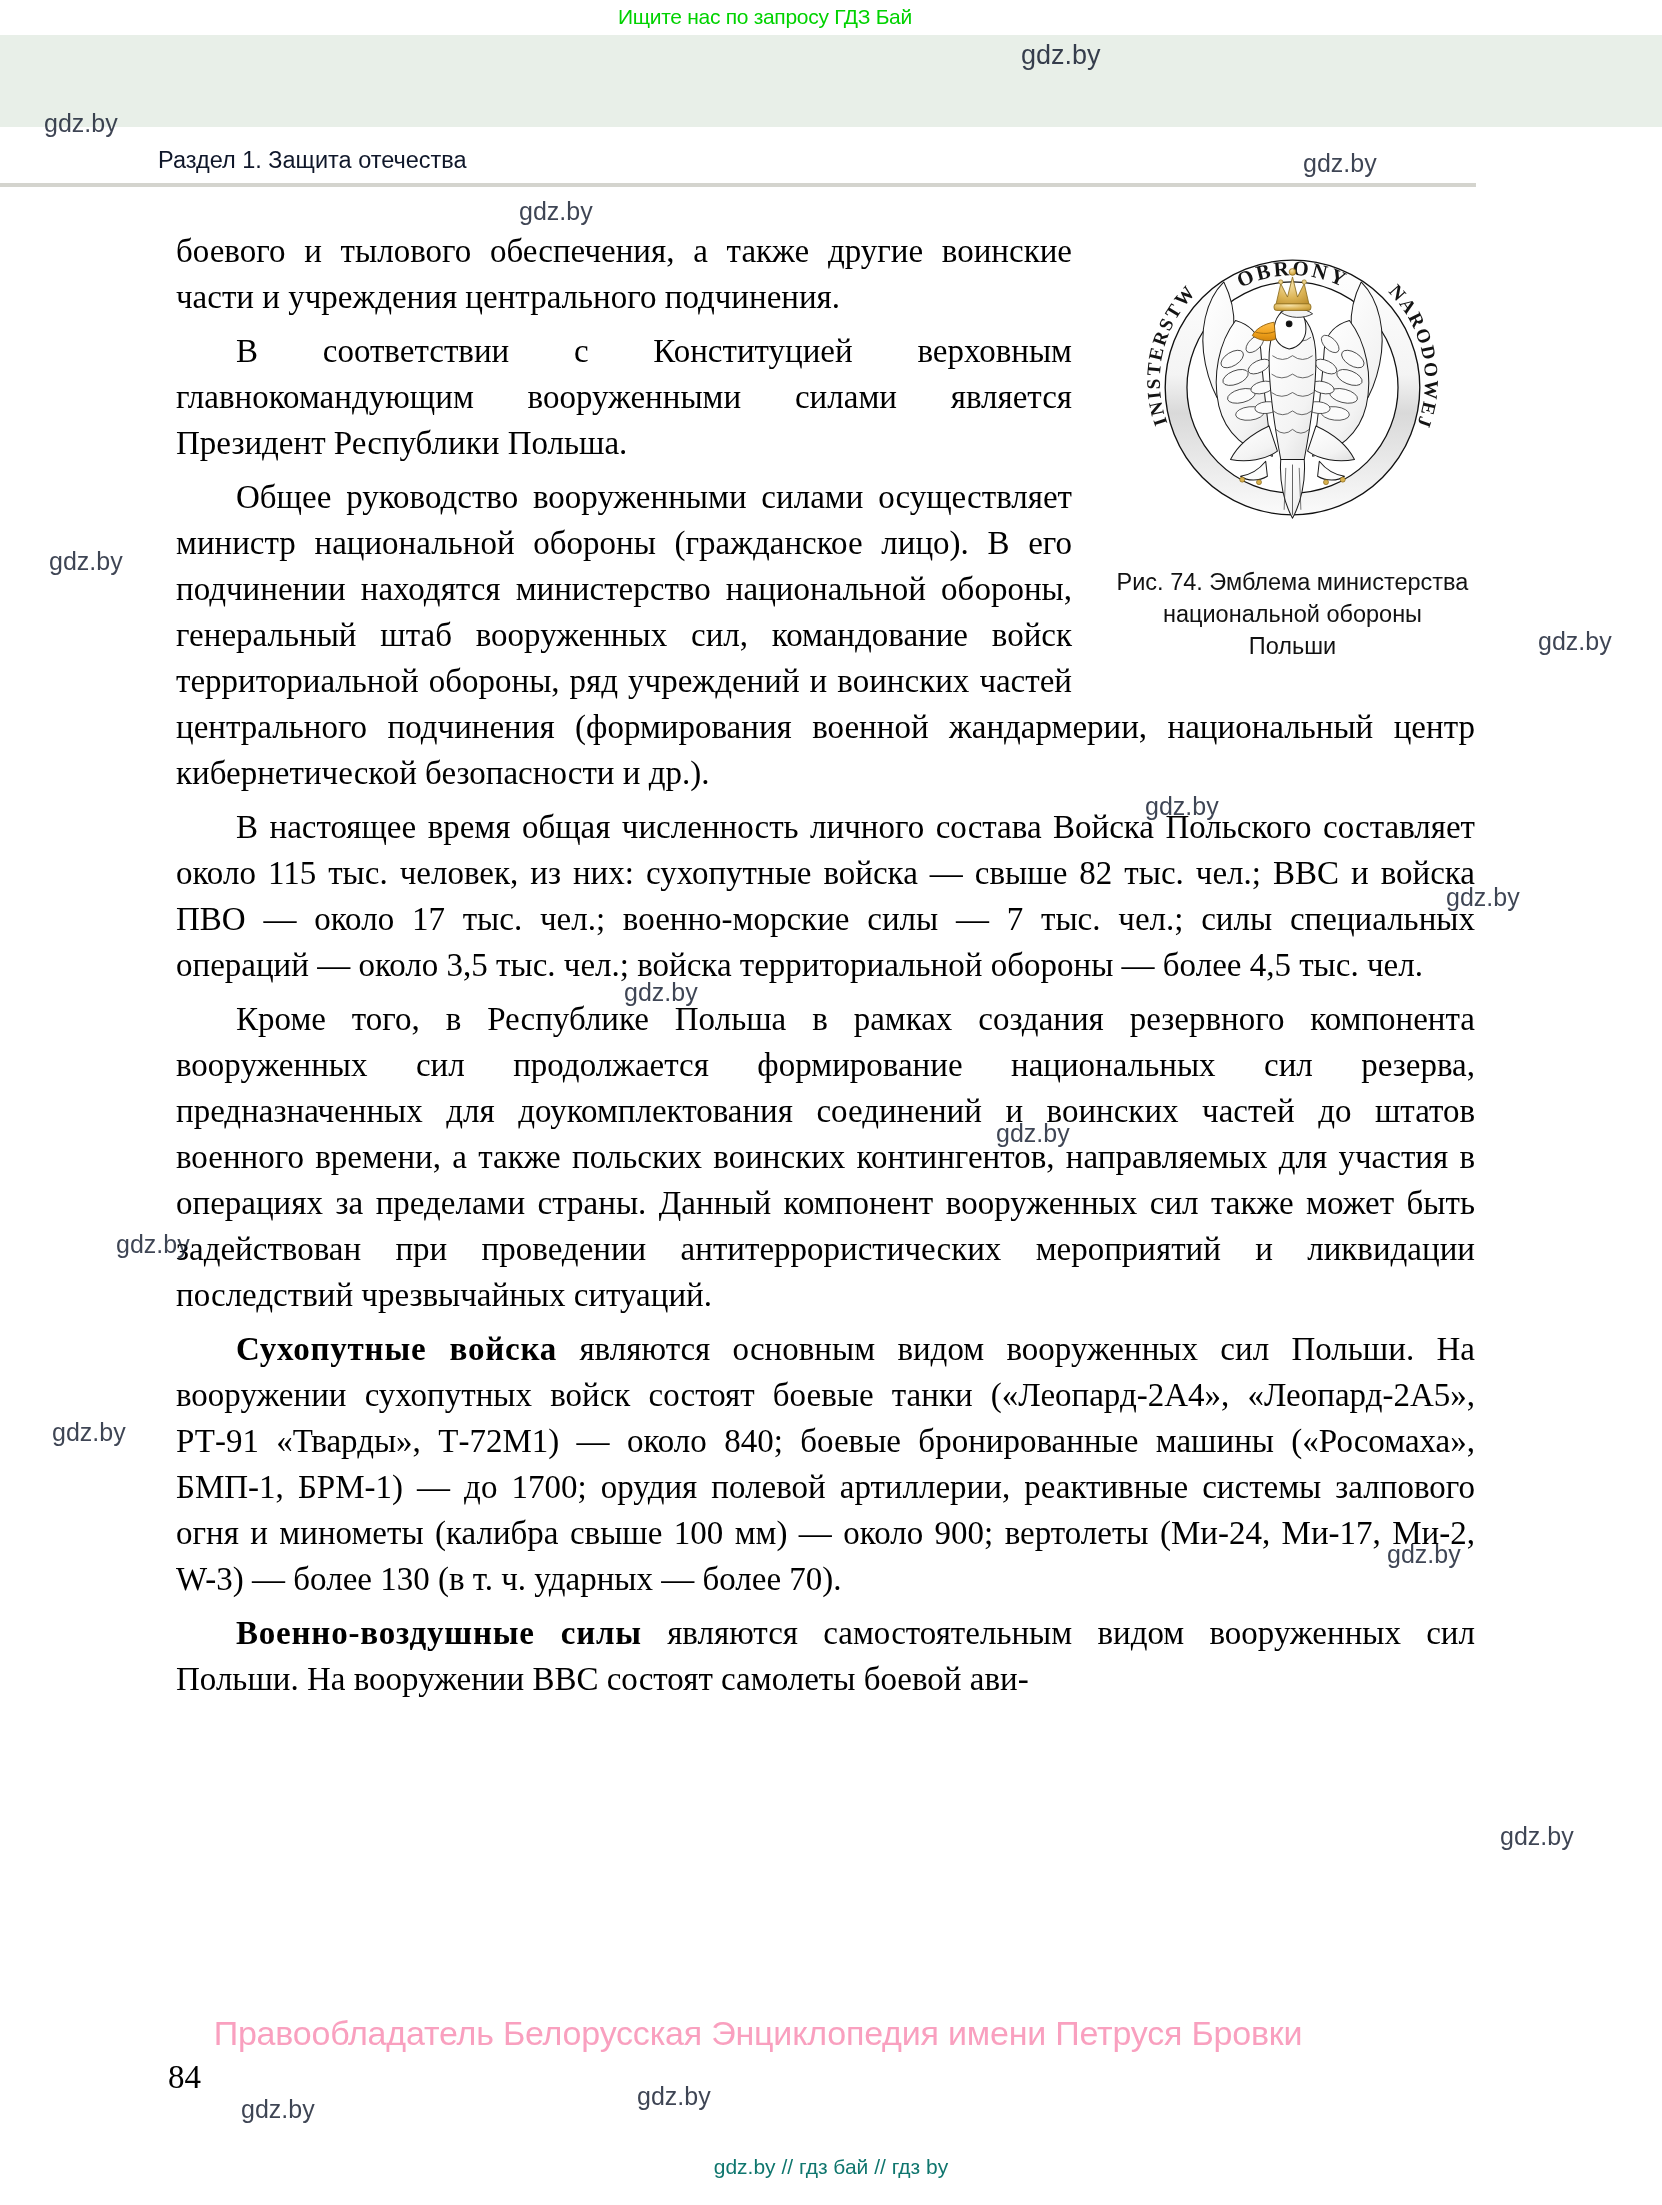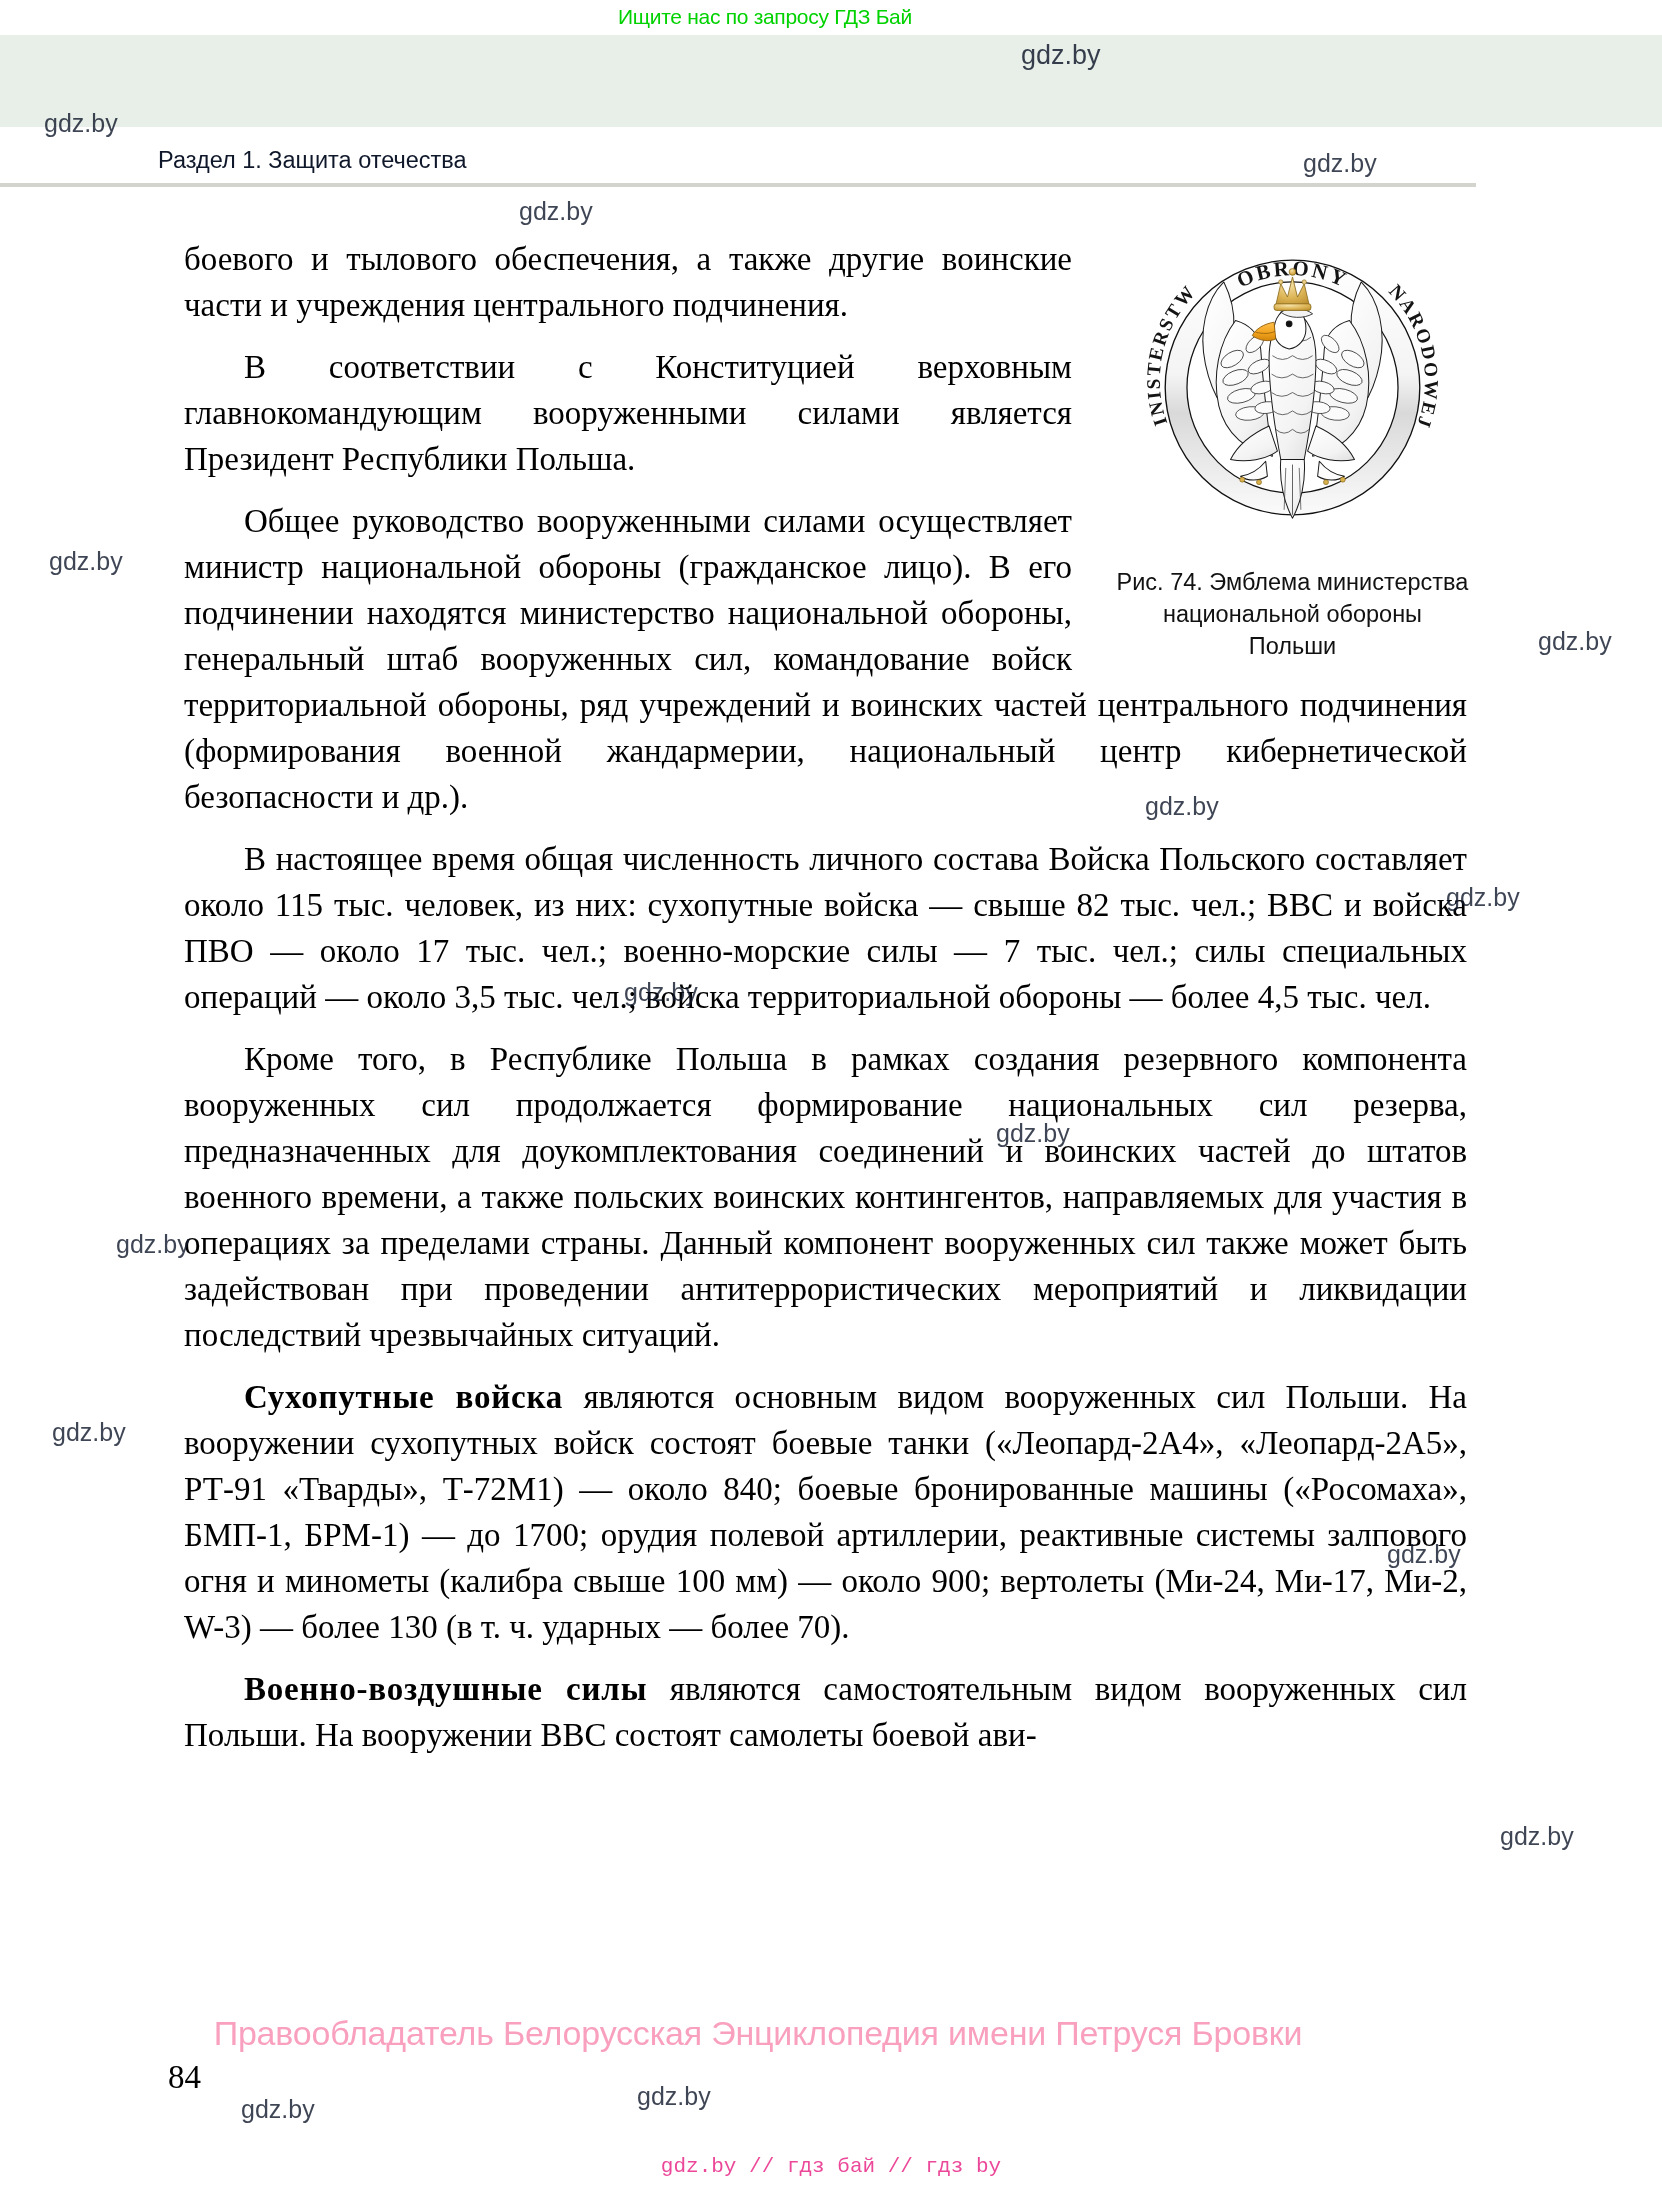--- a/index.html
+++ b/index.html
@@ -60,21 +60,21 @@
   }
 
   
   .column {
     position: absolute;
     top: 220px;
     left: 168px;
     width: 1315px;
   }
   .para {
-    margin: 16px;
+    margin: 8px;
     font-size: 33px;
     line-height: 46px;
     text-align: justify;
     text-indent: 60px;
     letter-spacing: 0px;
     font-family: "Liberation Serif", serif;
   }
   .para.no-indent { text-indent: 0; }
   .para b { font-weight: bold; letter-spacing: 0.8px; }
 
@@ -124,23 +124,23 @@
     font-family: "Liberation Serif", serif;
     font-size: 33px;
     color: #000;
   }
   .bottom-links {
     position: absolute;
     top: 2155px;
     left: 0;
     width: 1662px;
     text-align: center;
-    font-family: Liberation Mono, monospace;
+    font-family: Liberation Sans, sans-serif;
     font-size: 21px;
-    color: #ec4899;
+    color: #0f766e;
     white-space: nowrap;
   }
 
   
   .wm {
     position: absolute;
     font-family: "Liberation Sans", sans-serif;
     color: #0f172a;
     white-space: nowrap;
     pointer-events: none;

